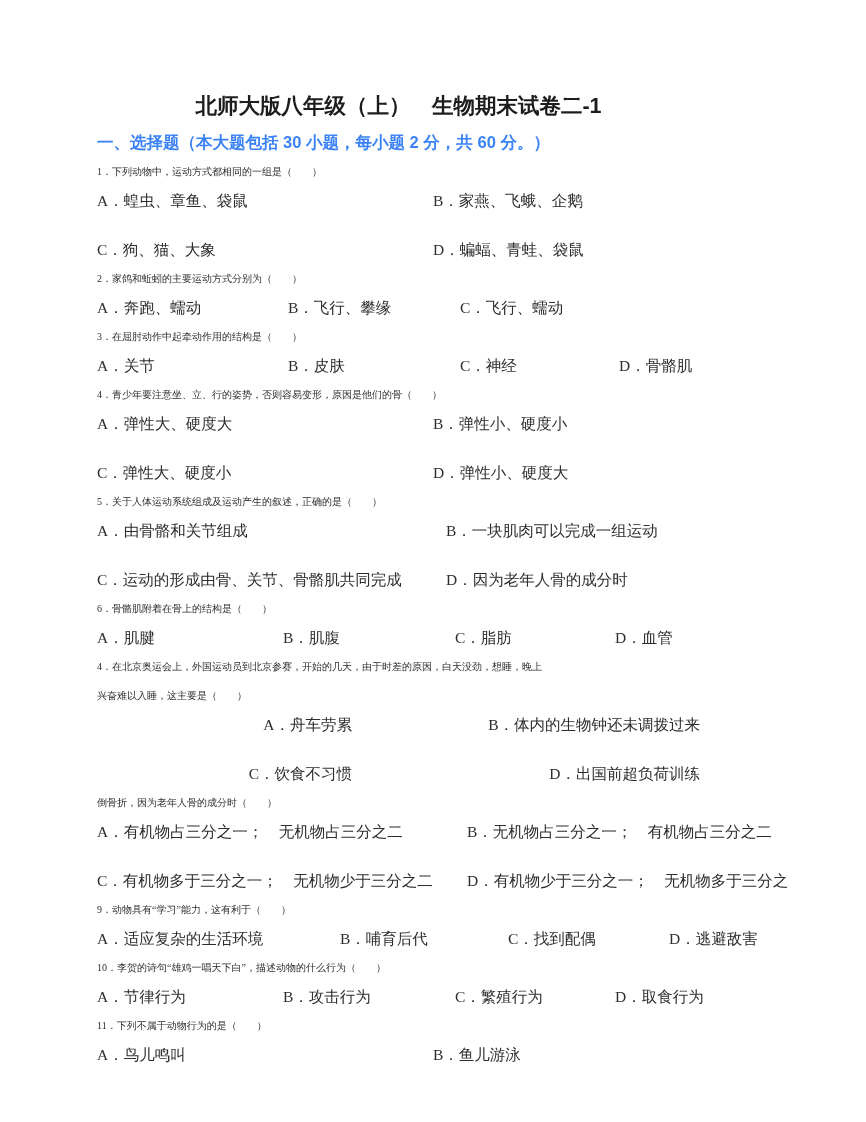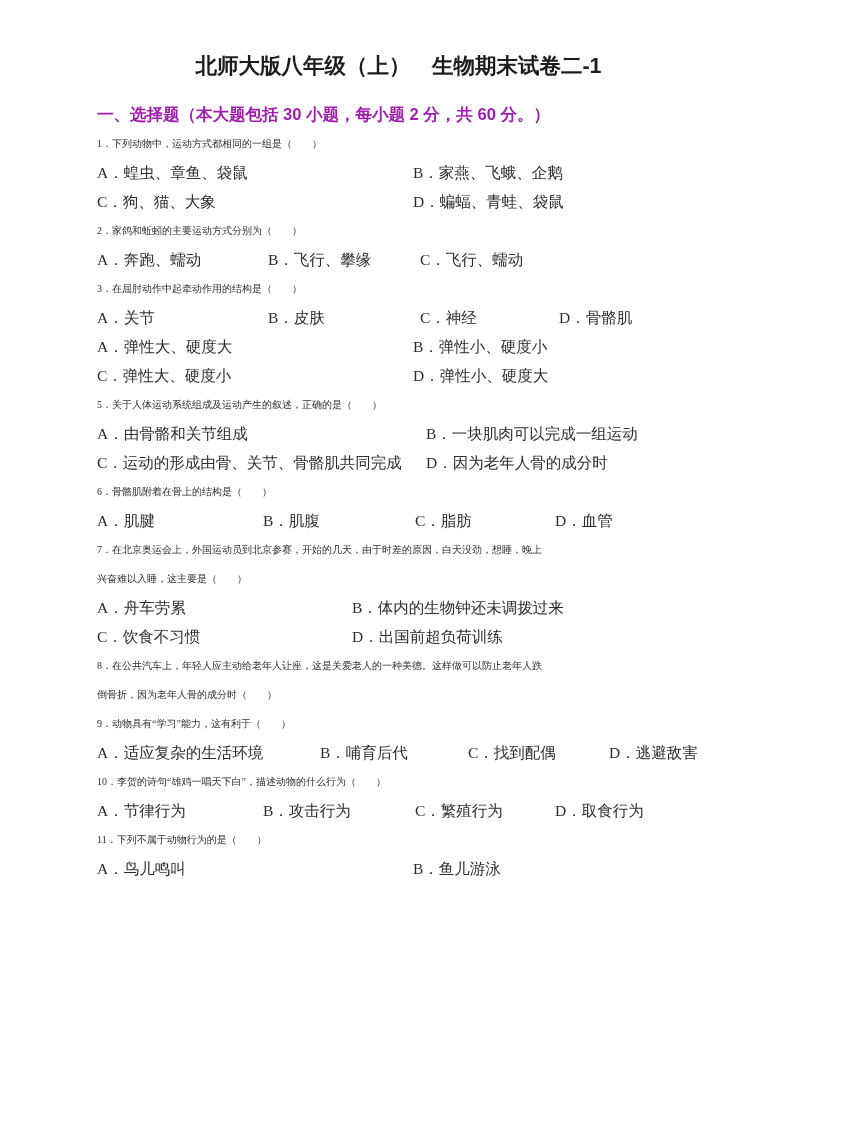--- a/index.html
+++ b/index.html
@@ -1,55 +1,55 @@
 <!DOCTYPE html>
 <html><head>
 <meta charset="utf-8">
 <style>
   html, body { margin:0; padding:0; background:#ffffff; }
   .page {
     position:relative;
     width:788px; height:1122px;
     background:#ffffff;
     box-sizing:border-box;
-    padding:52px 88px 0 97px;
+    padding:92px 88px 0 97px;
     font-family:"Liberation Serif","DejaVu Serif",serif;
     color:#2d2d2d;
     overflow:hidden;
   }
   .doc-title {
     margin:0;
     text-align:center;
     font-family:"Liberation Sans","DejaVu Sans",sans-serif;
     font-weight:bold;
     font-size:21.5px;
     line-height:28px;
     color:#1c1c1c;
     white-space:nowrap;
   }
   .section-head {
-    margin-top:20px;
+    margin-top:8px;
     font-family:"Liberation Sans","DejaVu Sans",sans-serif;
     font-weight:bold;
     font-size:16.5px;
     line-height:29px;
-    color:#a21caf;
+    color:#3b82f6;
     white-space:nowrap;
   }
   .line {
     height:29px; line-height:29px;
     font-size:10px;
     white-space:nowrap;
   }
-  .opts { display:grid; font-size:15.5px; }
+  .opts { display:grid; font-size:15.5px;gap:20px; }
   .cell { display:block; height:29px; line-height:29px; white-space:nowrap; }
   
   .g2a { grid-template-columns:316px 1fr; }   
   .g2b { grid-template-columns:329px 1fr; }   
-  .g2c { grid-template-columns:255px 1fr; }   
+  .g2c { grid-template-columns:255px 1fr;text-align:right; }   
   .g2d { grid-template-columns:350px 1fr; }   
   
   .r4a { grid-template-columns:171px 152px 139px 1fr; } 
   .r4b { grid-template-columns:166px 152px 140px 1fr; } 
   .r4c { grid-template-columns:223px 148px 141px 1fr; } 
 </style>
 </head>
 <body>
 
 <div class="page">
@@ -81,20 +81,21 @@
     <div class="line">3．在屈肘动作中起牵动作用的结构是（　　）</div>
     <div class="opts r4a">
       <span class="cell">A．关节</span>
       <span class="cell">B．皮肤</span>
       <span class="cell">C．神经</span>
       <span class="cell">D．骨骼肌</span>
     </div>
   </div>
 
   <div>
+    <div class="line">4．青少年要注意坐、立、行的姿势，否则容易变形，原因是他们的骨（　　）</div>
     <div class="opts g2a">
       <span class="cell">A．弹性大、硬度大</span>
       <span class="cell">B．弹性小、硬度小</span>
       <span class="cell">C．弹性大、硬度小</span>
       <span class="cell">D．弹性小、硬度大</span>
     </div>
   </div>
 
   <div>
     <div class="line">5．关于人体运动系统组成及运动产生的叙述，正确的是（　　）</div>
@@ -110,33 +111,38 @@
     <div class="line">6．骨骼肌附着在骨上的结构是（　　）</div>
     <div class="opts r4b">
       <span class="cell">A．肌腱</span>
       <span class="cell">B．肌腹</span>
       <span class="cell">C．脂肪</span>
       <span class="cell">D．血管</span>
     </div>
   </div>
 
   <div>
-    <div class="line">7．在北京奥运会上，外国运动员到北京参赛，开始的几天，由于时差的原因，白天没劲，想睡，晚上</div>
+    <div class="line">4．在北京奥运会上，外国运动员到北京参赛，开始的几天，由于时差的原因，白天没劲，想睡，晚上</div>
     <div class="line">兴奋难以入睡，这主要是（　　）</div>
     <div class="opts g2c">
       <span class="cell">A．舟车劳累</span>
       <span class="cell">B．体内的生物钟还未调拨过来</span>
       <span class="cell">C．饮食不习惯</span>
       <span class="cell">D．出国前超负荷训练</span>
     </div>
   </div>
 
   <div>
-    <div class="line">8．在公共汽车上，年轻人应主动给老年人让座，这是关爱老人的一种美德。这样做可以防止老年人跌</div>
     <div class="line">倒骨折，因为老年人骨的成分时（　　）</div>
+    <div class="opts g2d">
+      <span class="cell">A．有机物占三分之一；　无机物占三分之二</span>
+      <span class="cell">B．无机物占三分之一；　有机物占三分之二</span>
+      <span class="cell">C．有机物多于三分之一；　无机物少于三分之二</span>
+      <span class="cell">D．有机物少于三分之一；　无机物多于三分之二</span>
+    </div>
   </div>
 
   <div>
     <div class="line">9．动物具有“学习”能力，这有利于（　　）</div>
     <div class="opts r4c">
       <span class="cell">A．适应复杂的生活环境</span>
       <span class="cell">B．哺育后代</span>
       <span class="cell">C．找到配偶</span>
       <span class="cell">D．逃避敌害</span>
     </div>

